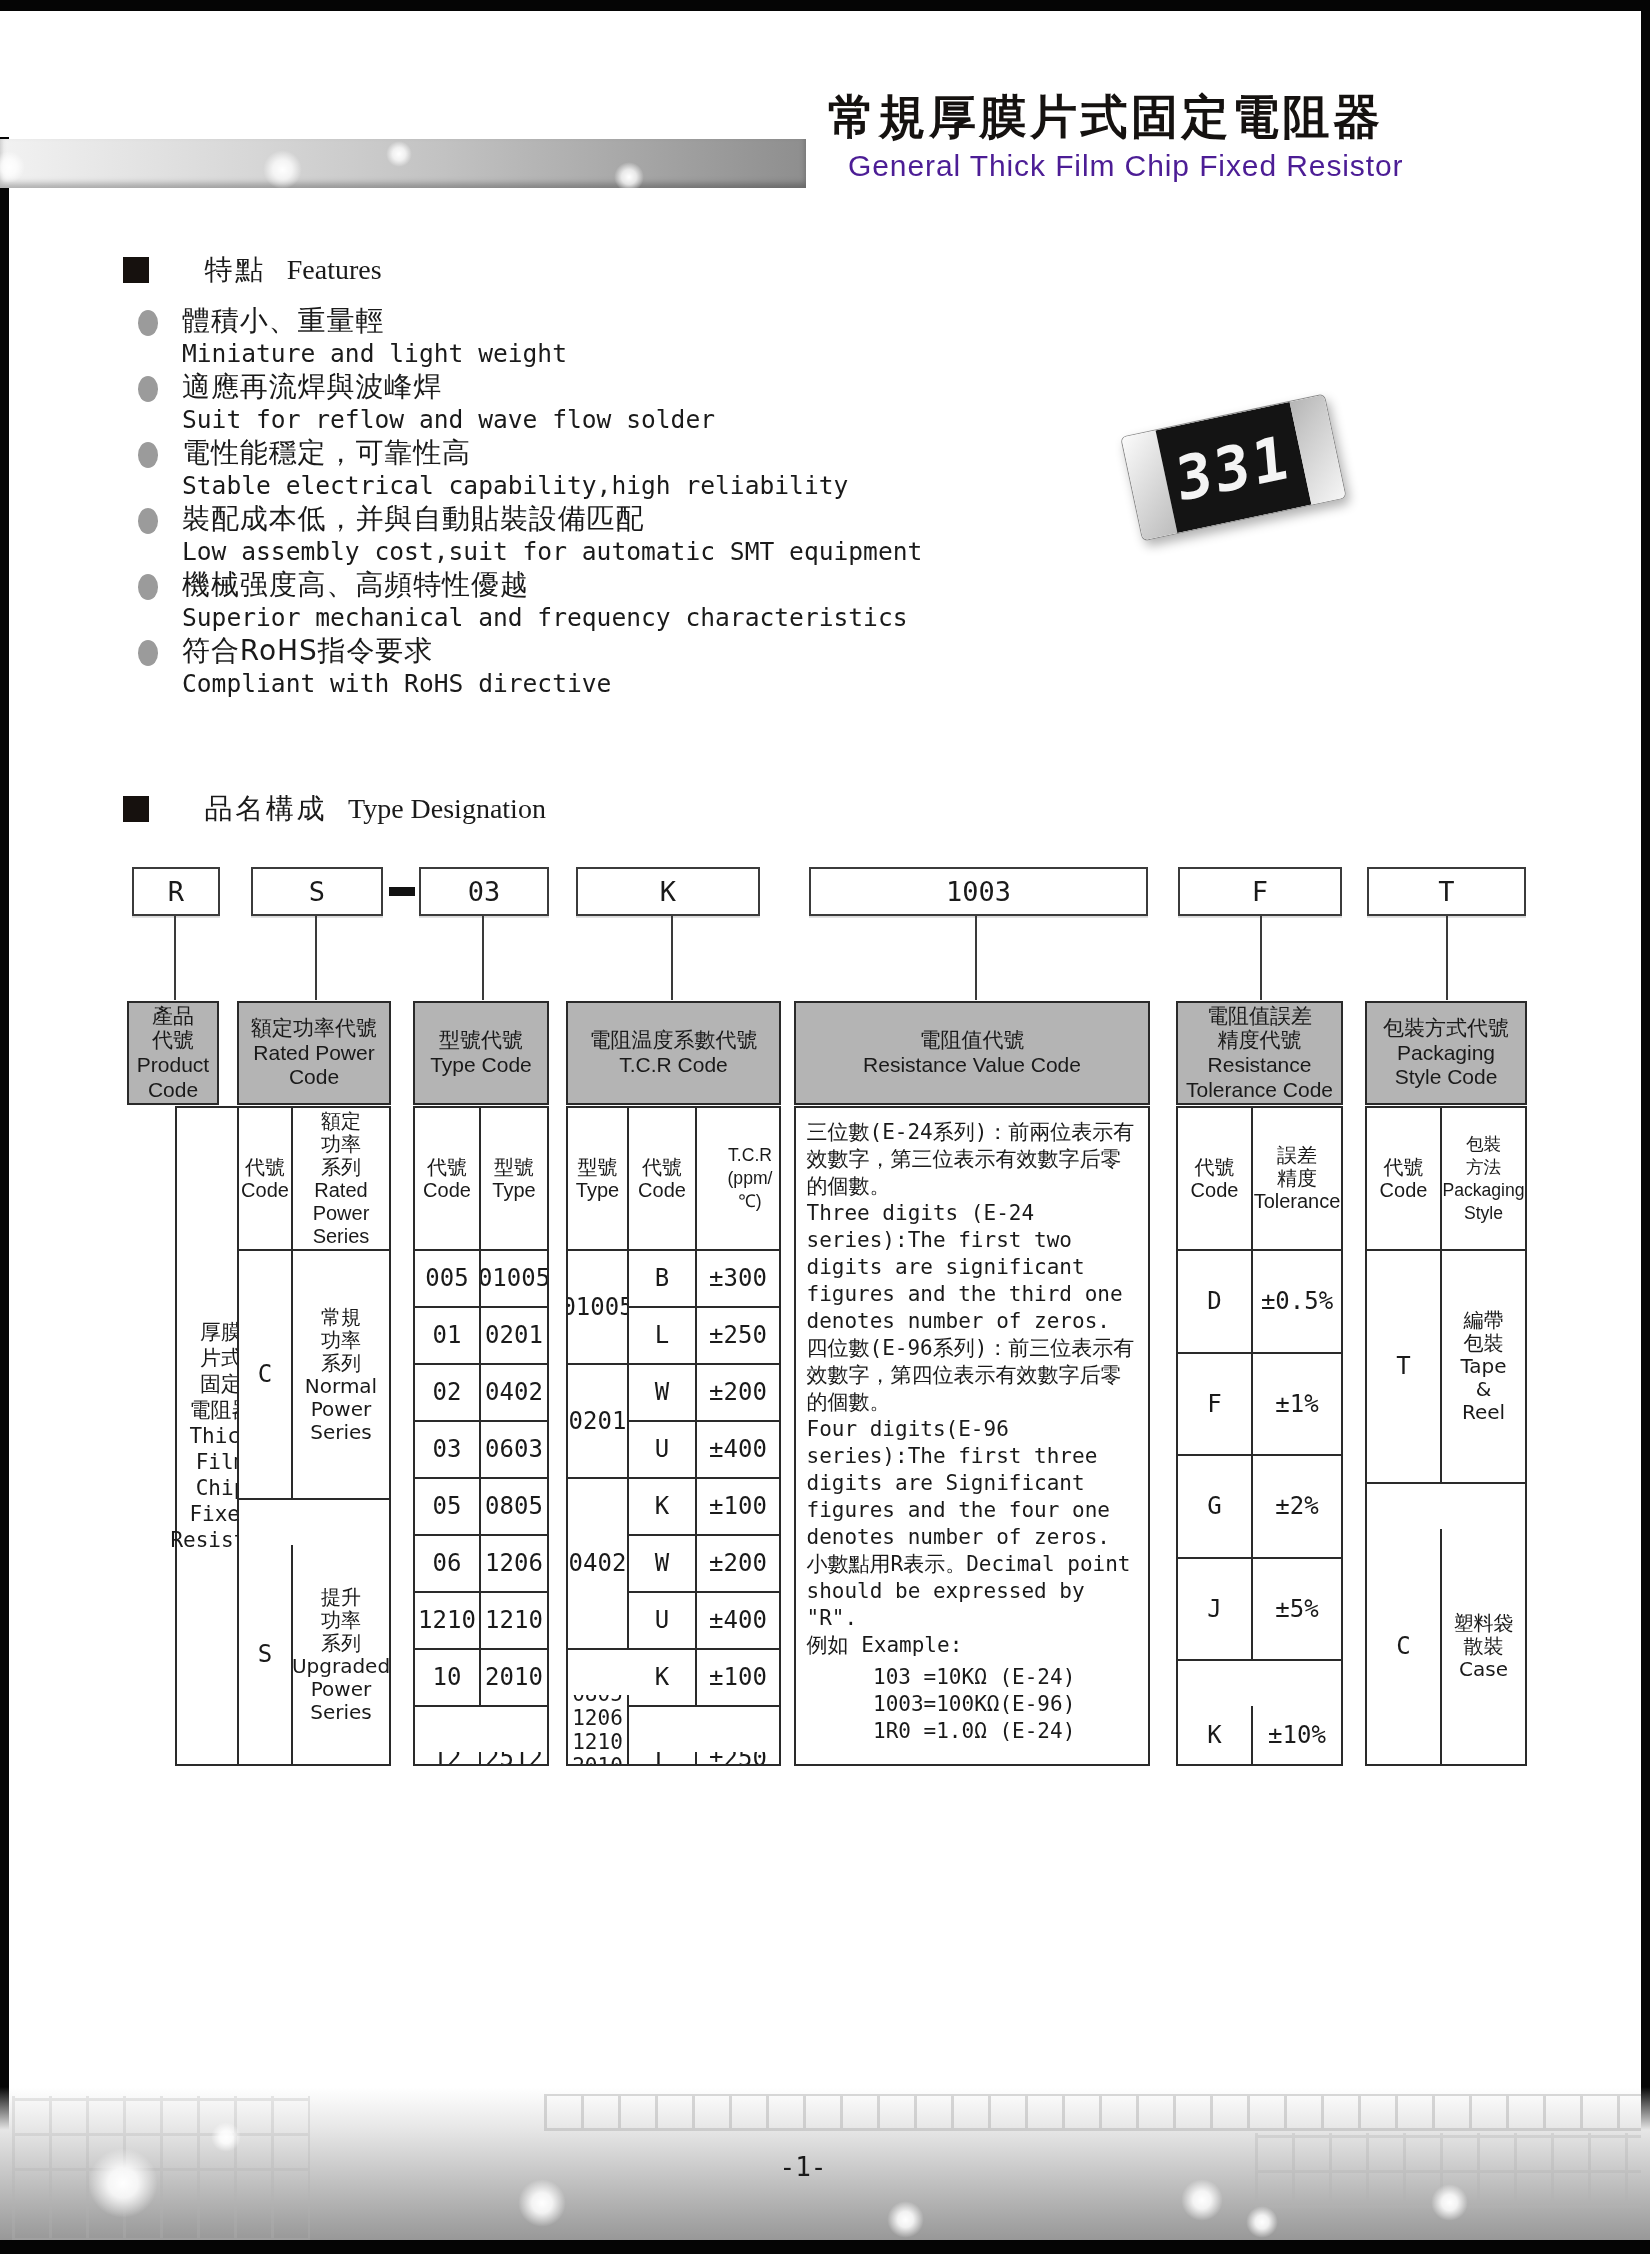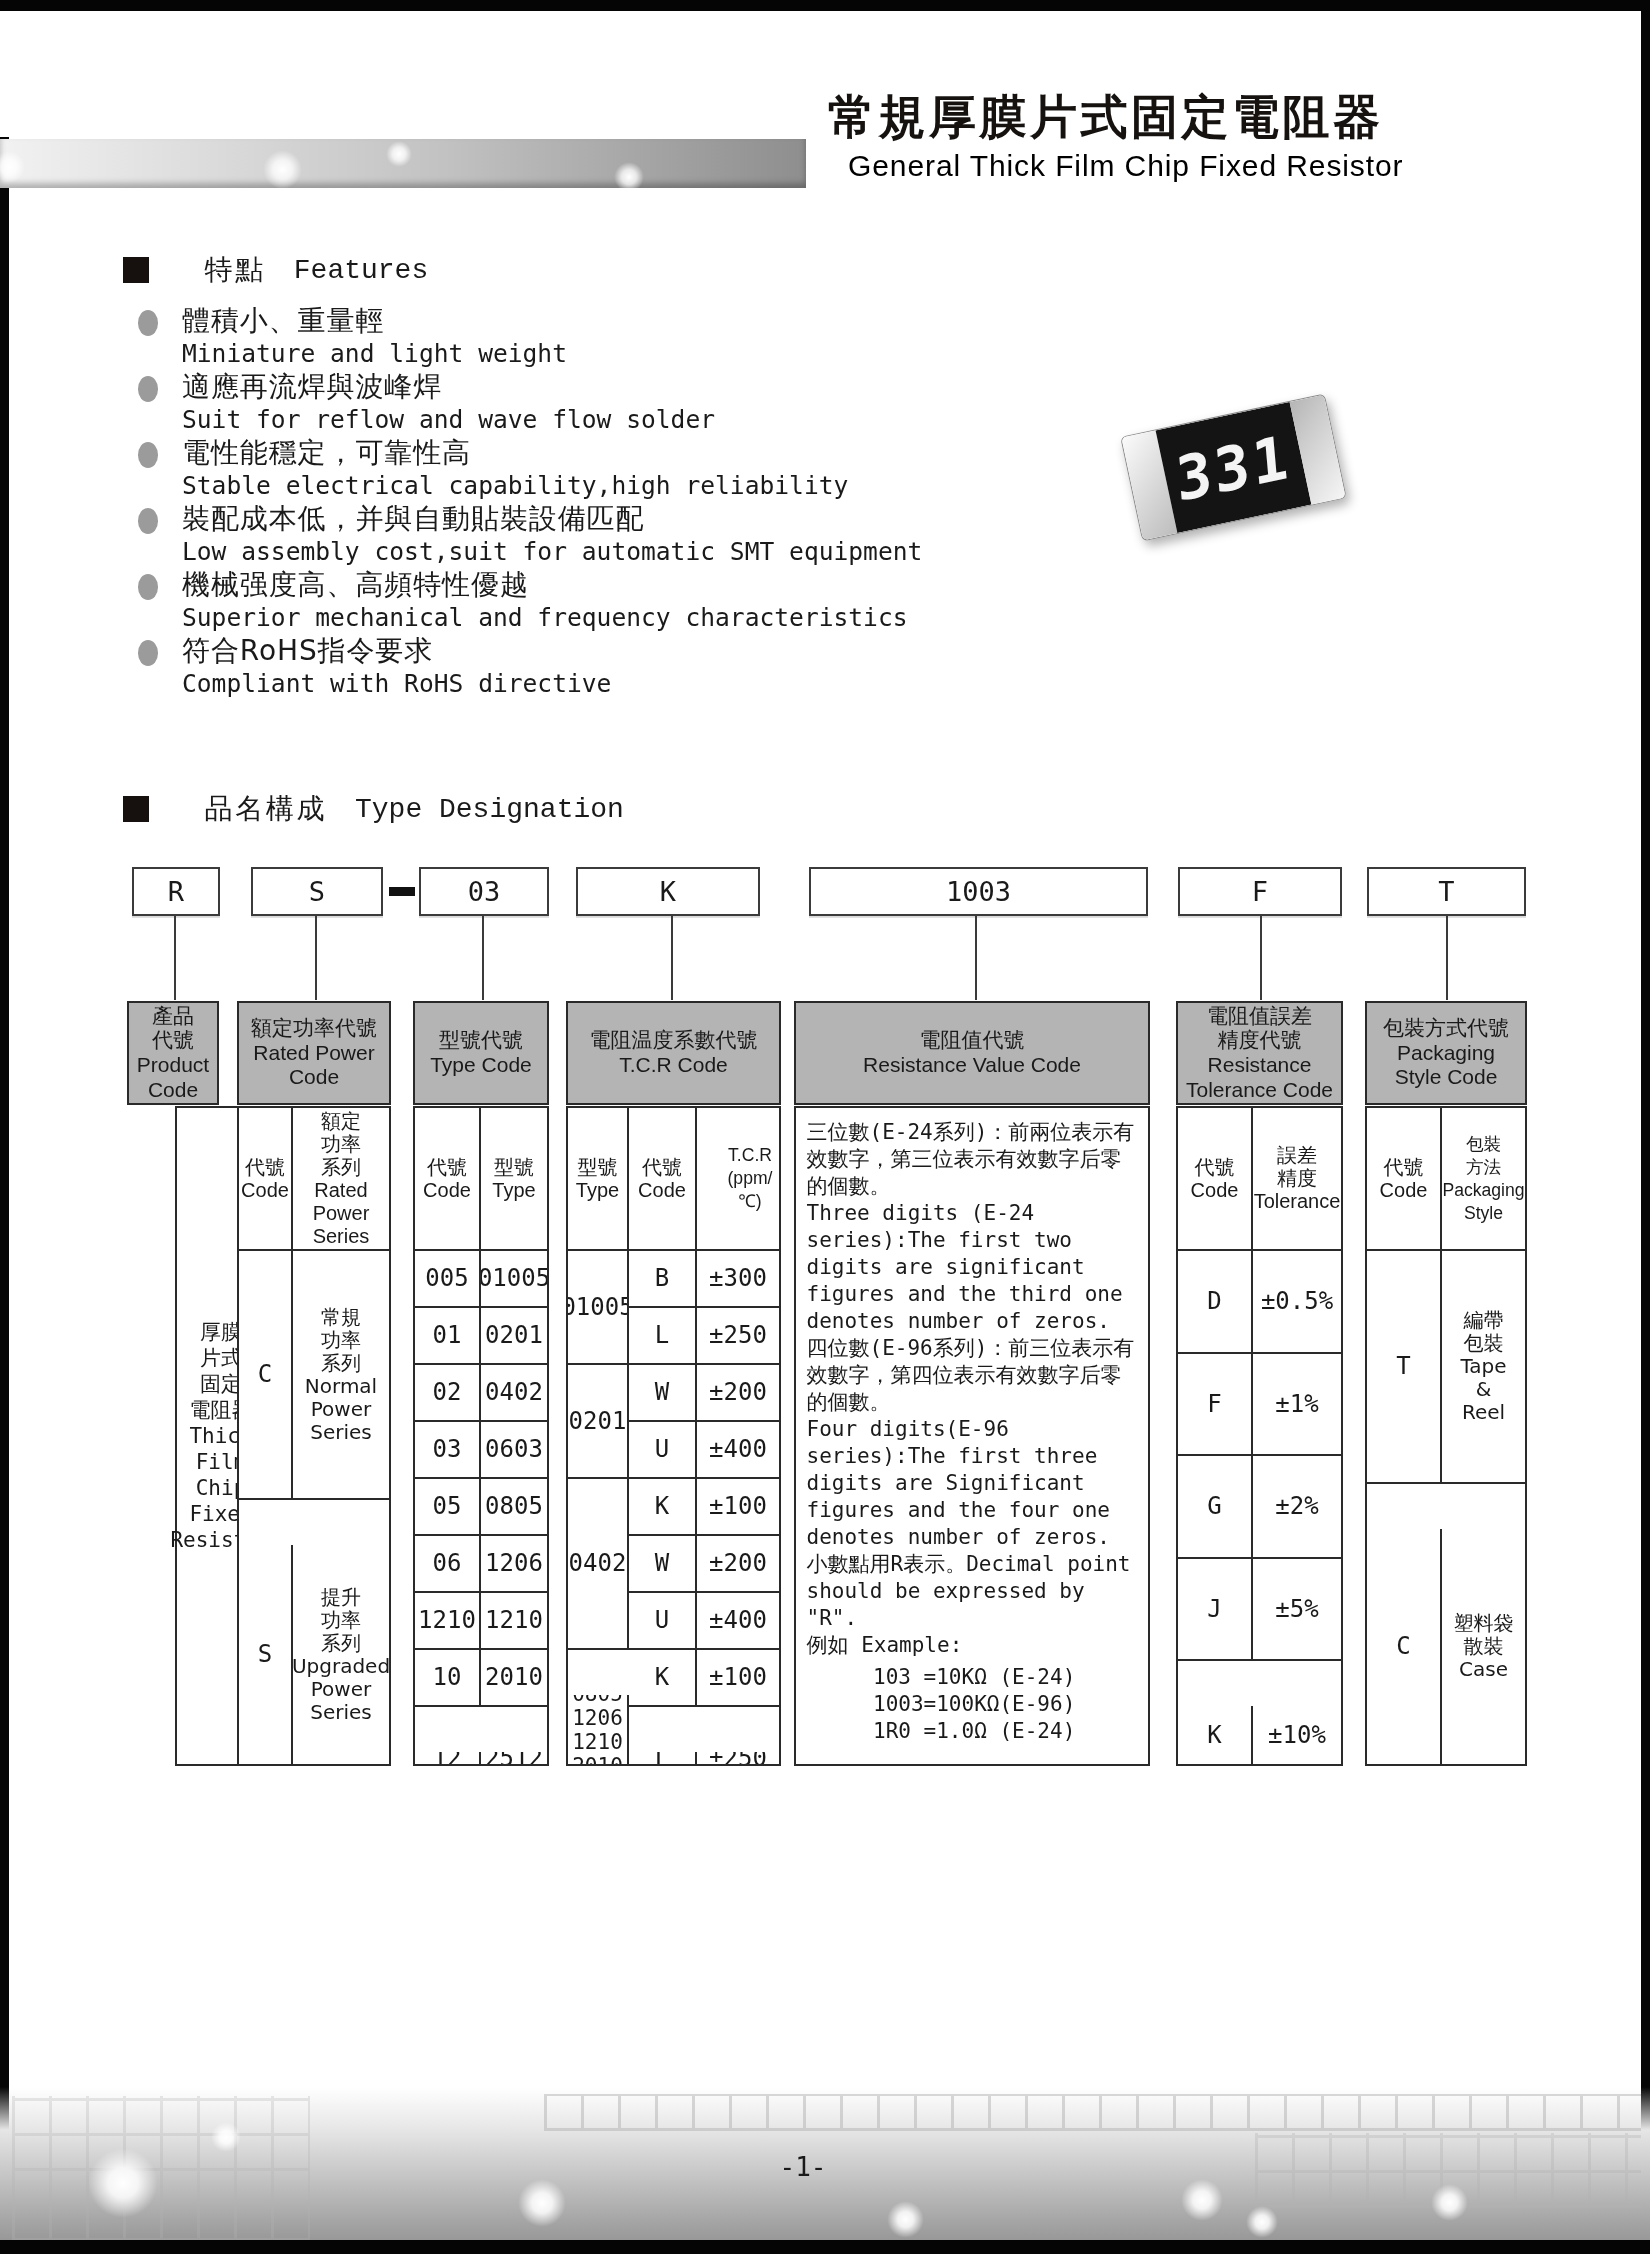--- a/index.html
+++ b/index.html
@@ -27,29 +27,29 @@
     box-shadow: inset 0 -4.4px 6.1px rgba(0,0,0,.28);
   }
   .sparkle { position:absolute; border-radius:50%;
     background: radial-gradient(circle, rgba(255,255,255,1) 0%, rgba(255,255,255,.75) 35%, rgba(255,255,255,0) 70%); }
   .title-cn {
     position:absolute; left:828px; top:86px; width:562px;
     font-size:47px; font-weight:bold; letter-spacing:3.5px; color:#151210;
   }
   .title-en {
     position:absolute; left:848px; top:149px; width:667px;
-    font-size:30px; letter-spacing:0.9px; color:#000000;
+    font-size:30px; letter-spacing:0.9px; color:#4c1d95;
     font-family:"Liberation Sans", sans-serif;
   }
 
   
   .sec-heading { position:absolute; display:flex; align-items:center; font-size:28px; }
   .sec-heading .sq { width:26px; height:26px; background:#16110e; margin-right:17.6px; }
   .sec-heading .cn { letter-spacing:2.6px;margin-left:38px; }
-  .sec-heading .en { margin-left:28px; font-family:Liberation Mono, monospace;text-align:center; }
+  .sec-heading .en { margin-left:21px; font-family:Liberation Serif, serif;text-align:center; }
 
   
   .features-list { position:absolute; left:133px; top:304px; width:1009px; }
   .feat { position:relative; padding-left:49px; }
   .feat .bullet { position:absolute; left:5.3px; top:6.1px; width:20px; height:25.5px; border-radius:50%; background:#9b9b9b; }
   .feat .cn { font-size:28px; line-height:33px; letter-spacing:0.9px; }
   .feat .en { font-size:24.6px; line-height:33px; font-family:"DejaVu Sans Mono", monospace; }
 
   
   .chip-wrap { position:absolute; left:1125px; top:395px; width:219px; height:167px; }

